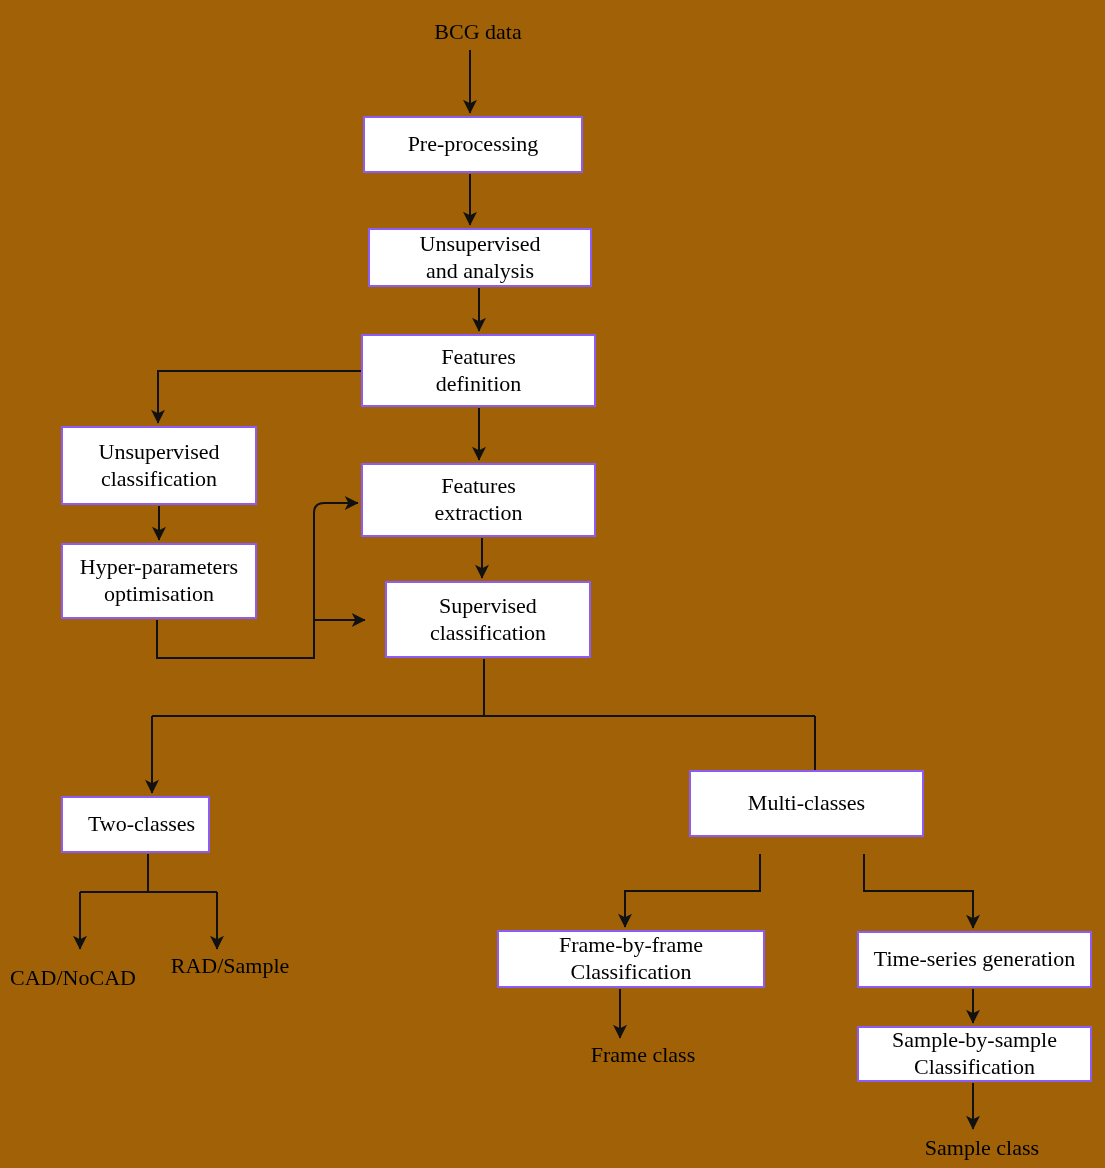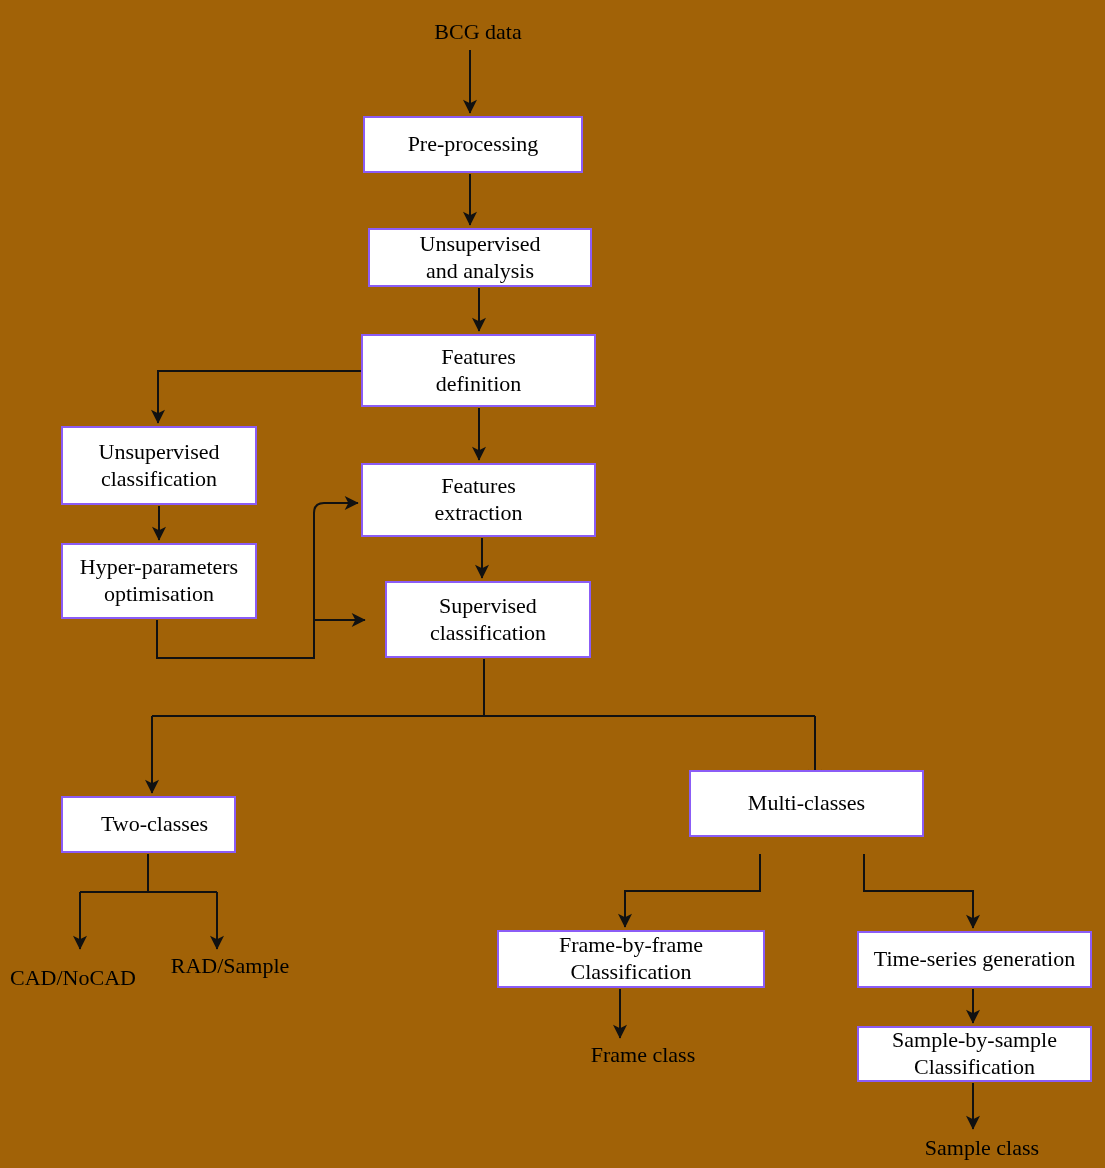--- a/index.html
+++ b/index.html
@@ -83,21 +83,21 @@
 
   <div class="node-box" style="left:61px;top:543px;width:196px;height:76px;">Hyper-parameters
 optimisation</div>
 
   <div class="node-box" style="left:361px;top:463px;width:235px;height:74px;">Features
 extraction</div>
 
   <div class="node-box" style="left:368px;top:581px;width:206px;height:77px;margin-left:17px;">Supervised
 classification</div>
 
-  <div class="node-box" style="left:61px;top:796px;width:175px;height:57px;padding-left:12px;">Two-classes</div>
+  <div class="node-box" style="left:61px;top:796px;width:149px;height:57px;padding-left:12px;">Two-classes</div>
 
   <div class="node-box" style="left:689px;top:770px;width:235px;height:67px;">Multi-classes</div>
 
   <div class="node-box" style="left:497px;top:930px;width:268px;height:58px;">Frame-by-frame
 Classification</div>
 
   <div class="node-box" style="left:857px;top:931px;width:235px;height:57px;">Time-series generation</div>
 
   <div class="node-box" style="left:857px;top:1026px;width:235px;height:56px;">Sample-by-sample
 Classification</div>

